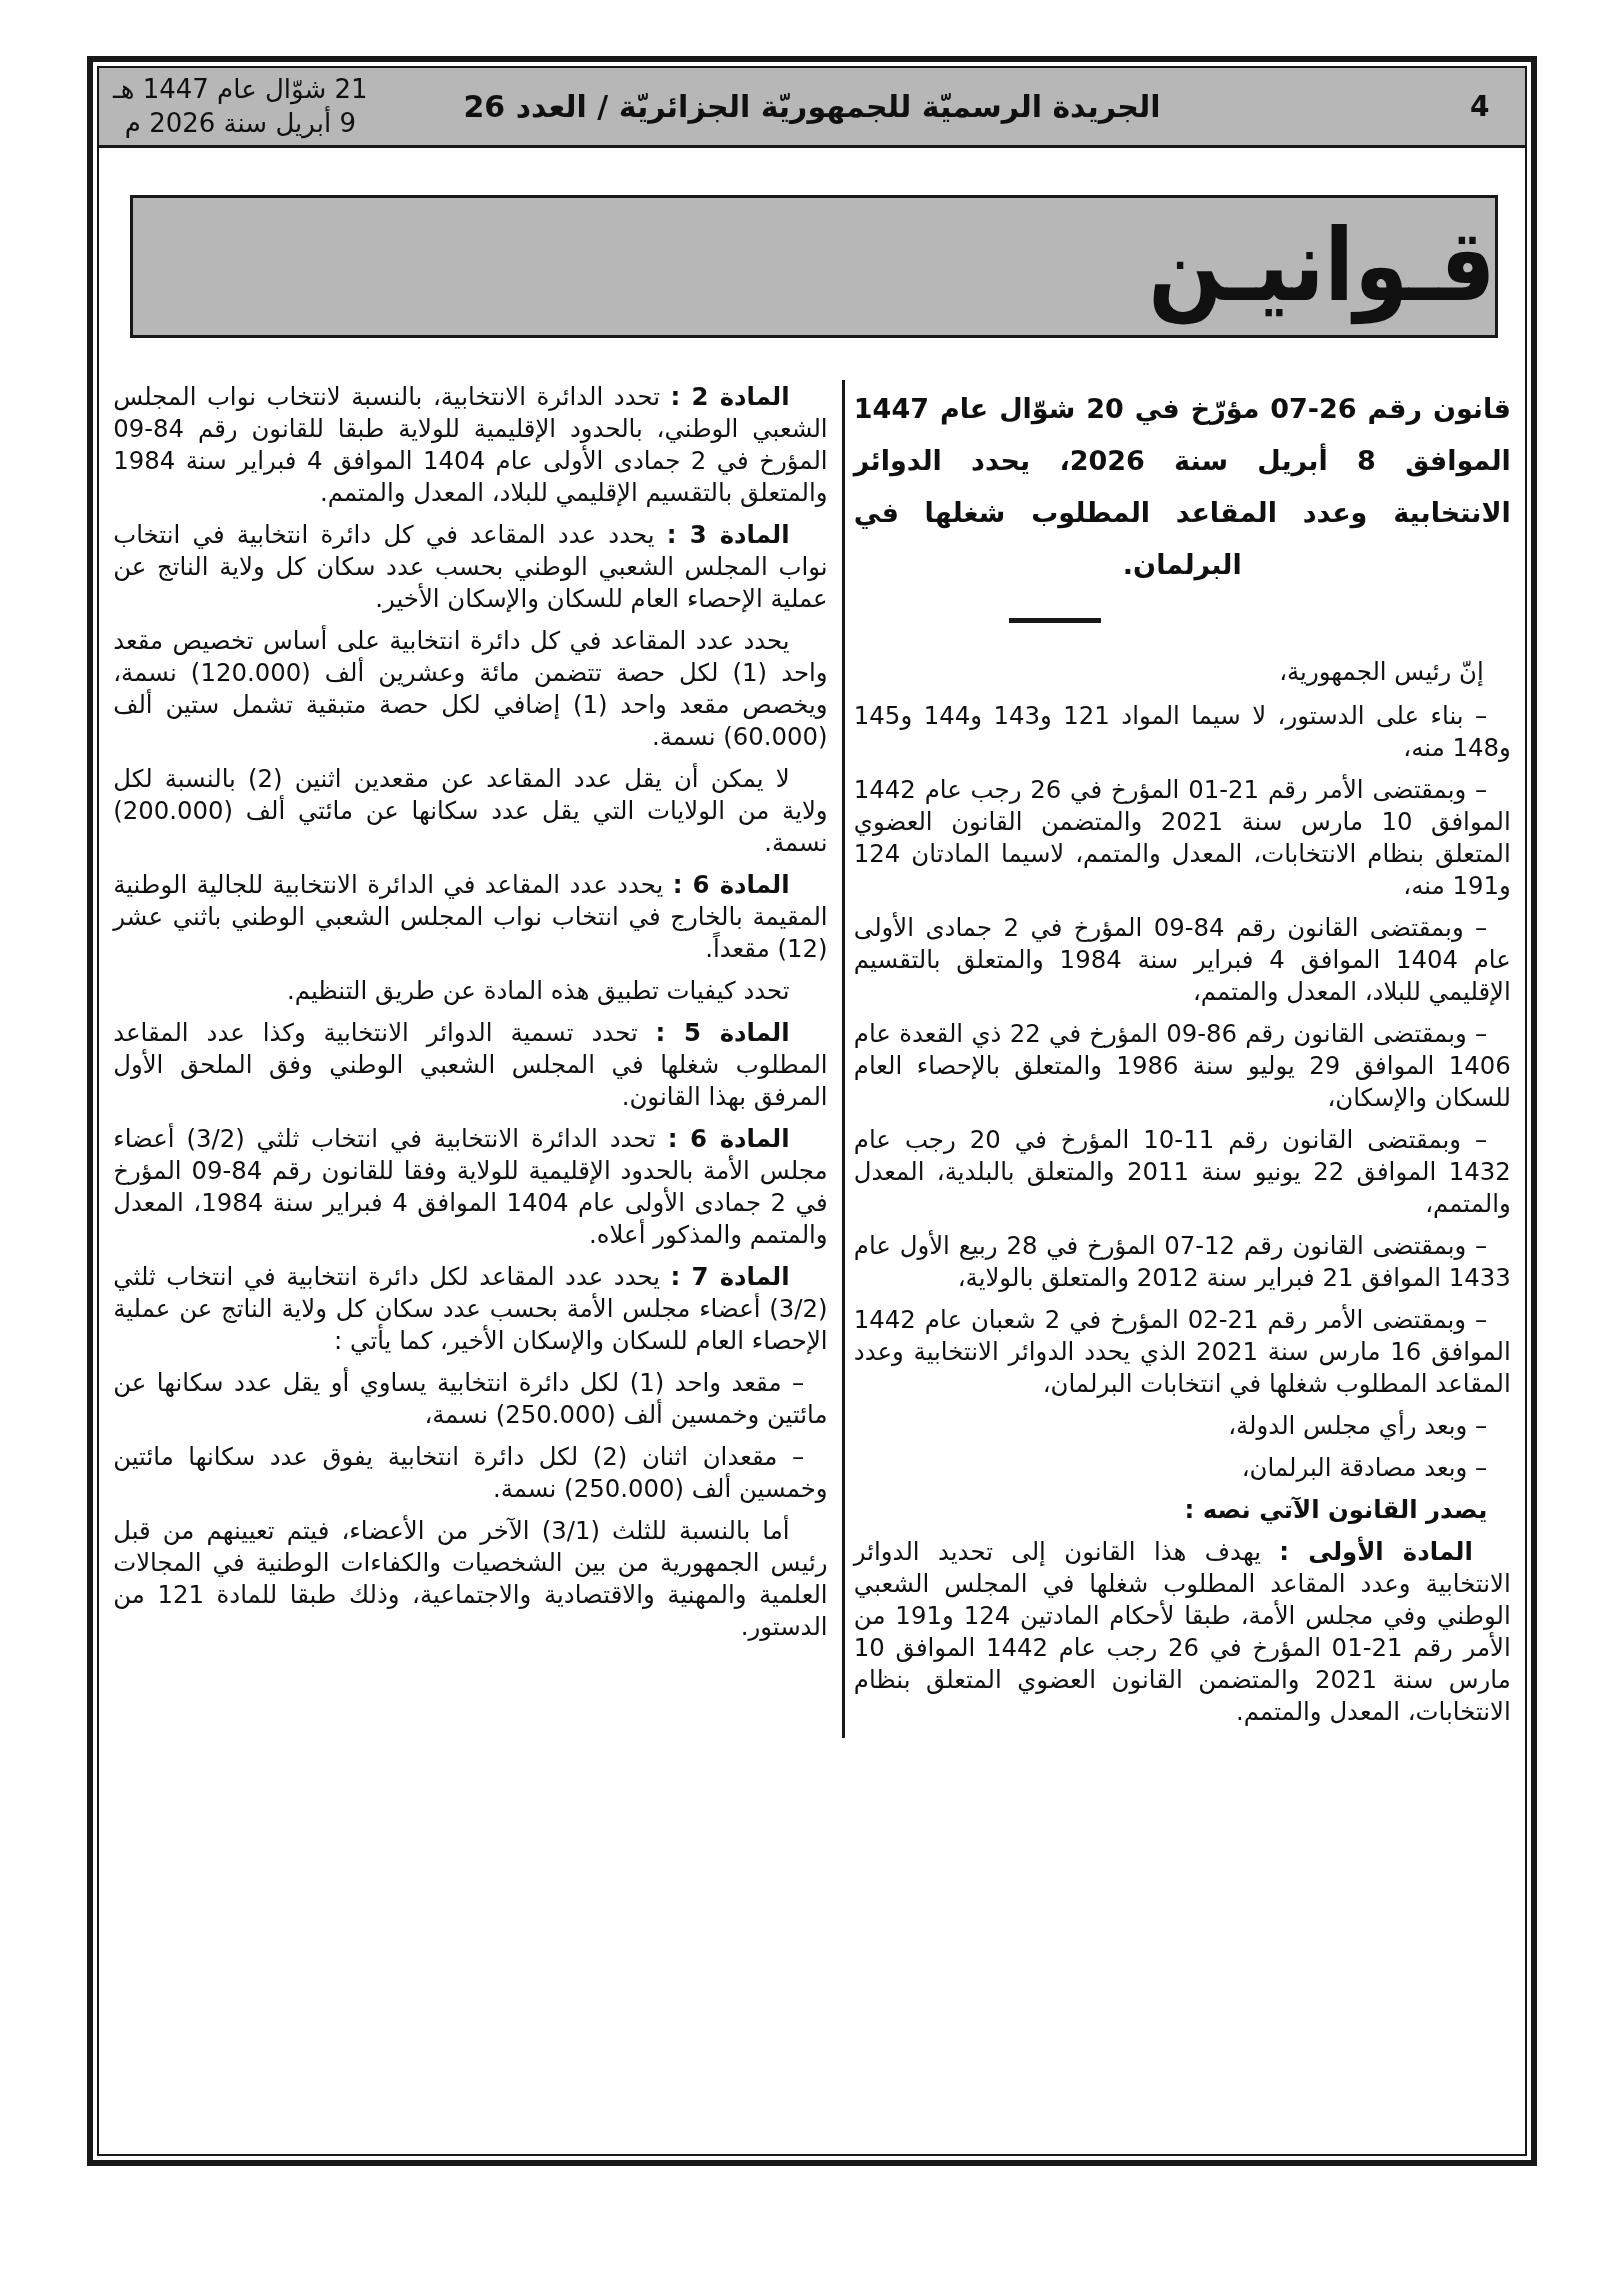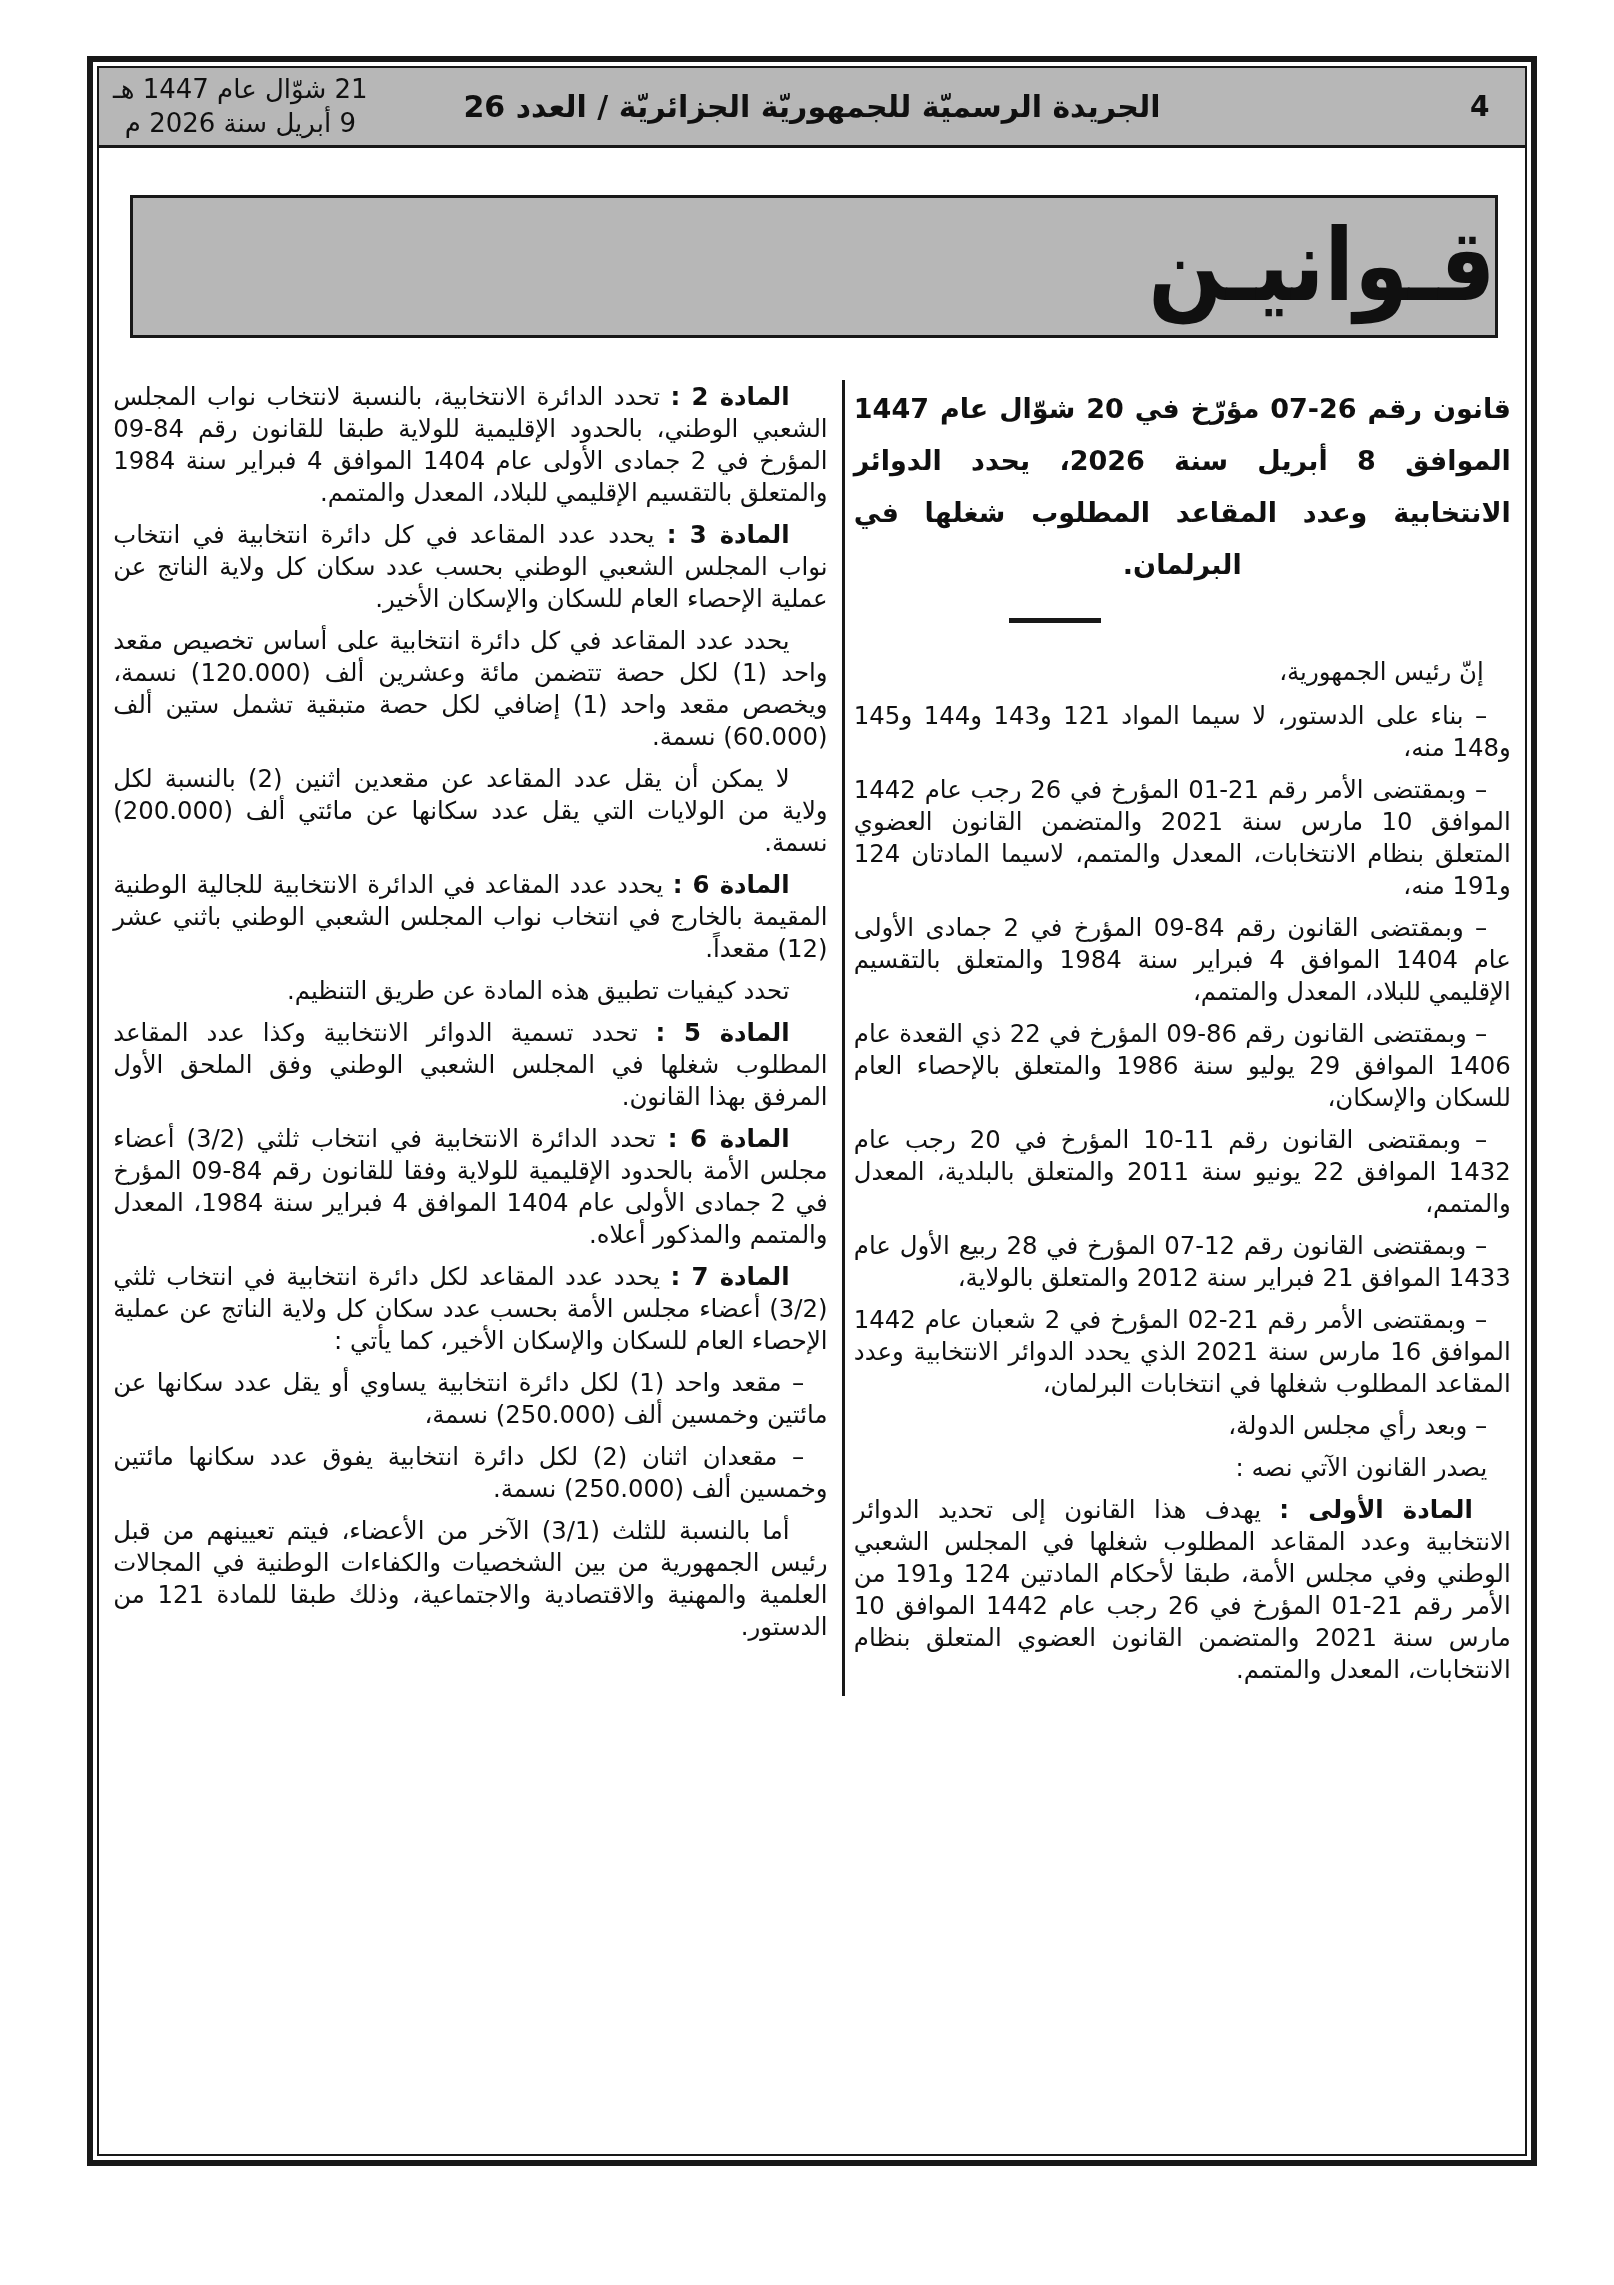--- a/index.html
+++ b/index.html
@@ -123,21 +123,21 @@
   }
   .separator {
     width: 92px;
     height: 4.5px;
     background: #181818;
     margin: 27px auto 33px auto;
     transform: translateX(-127px);
   }
   .intro  { text-indent: 27px; margin-bottom: 12.7px; }
   .visa   { text-indent: 23.5px; }
-  .enact  { font-weight: normal; text-indent: 23.5px; }
+  .enact  { font-weight: bold; text-indent: 23.5px; }
   .article { text-indent: 38px; }
   .article b { font-weight: bold; }
 </style>
 </head>
 <body>
 
 <div class="page">
   <div class="frame">
     <div class="frame-inner">
 
@@ -161,20 +161,21 @@
           <div class="separator"></div>
           <p class="intro">إنّ رئيس الجمهورية،</p>
           <p class="visa">– بناء على الدستور، لا سيما المواد 121 و143 و144 و145 و148 منه،</p>
           <p class="visa">– وبمقتضى الأمر رقم 21-01 المؤرخ في 26 رجب عام 1442 الموافق 10 مارس سنة 2021 والمتضمن القانون العضوي المتعلق بنظام الانتخابات، المعدل والمتمم، لاسيما المادتان 124 و191 منه،</p>
           <p class="visa">– وبمقتضى القانون رقم 84-09 المؤرخ في 2 جمادى الأولى عام 1404 الموافق 4 فبراير سنة 1984 والمتعلق بالتقسيم الإقليمي للبلاد، المعدل والمتمم،</p>
           <p class="visa">– وبمقتضى القانون رقم 86-09 المؤرخ في 22 ذي القعدة عام 1406 الموافق 29 يوليو سنة 1986 والمتعلق بالإحصاء العام للسكان والإسكان،</p>
           <p class="visa">– وبمقتضى القانون رقم 11-10 المؤرخ في 20 رجب عام 1432 الموافق 22 يونيو سنة 2011 والمتعلق بالبلدية، المعدل والمتمم،</p>
           <p class="visa">– وبمقتضى القانون رقم 12-07 المؤرخ في 28 ربيع الأول عام 1433 الموافق 21 فبراير سنة 2012 والمتعلق بالولاية،</p>
           <p class="visa">– وبمقتضى الأمر رقم 21-02 المؤرخ في 2 شعبان عام 1442 الموافق 16 مارس سنة 2021 الذي يحدد الدوائر الانتخابية وعدد المقاعد المطلوب شغلها في انتخابات البرلمان،</p>
           <p class="visa">– وبعد رأي مجلس الدولة،</p>
+          <p class="visa">– وبعد مصادقة البرلمان،</p>
           <p class="enact">يصدر القانون الآتي نصه :</p>
           <p class="article"><b>المادة الأولى :</b><span> يهدف هذا القانون إلى تحديد الدوائر الانتخابية وعدد المقاعد المطلوب شغلها في المجلس الشعبي الوطني وفي مجلس الأمة، طبقا لأحكام المادتين 124 و191 من الأمر رقم 21-01 المؤرخ في 26 رجب عام 1442 الموافق 10 مارس سنة 2021 والمتضمن القانون العضوي المتعلق بنظام الانتخابات، المعدل والمتمم.</span></p>
         </section>
 
         <div class="col-divider"></div>
 
         <section class="col col-left">
           <p class="article"><b>المادة 2 :</b><span> تحدد الدائرة الانتخابية، بالنسبة لانتخاب نواب المجلس الشعبي الوطني، بالحدود الإقليمية للولاية طبقا للقانون رقم 84-09 المؤرخ في 2 جمادى الأولى عام 1404 الموافق 4 فبراير سنة 1984 والمتعلق بالتقسيم الإقليمي للبلاد، المعدل والمتمم.</span></p>
           <p class="article"><b>المادة 3 :</b><span> يحدد عدد المقاعد في كل دائرة انتخابية في انتخاب نواب المجلس الشعبي الوطني بحسب عدد سكان كل ولاية الناتج عن عملية الإحصاء العام للسكان والإسكان الأخير.</span></p>
           <p class="article"><b></b><span>يحدد عدد المقاعد في كل دائرة انتخابية على أساس تخصيص مقعد واحد (1) لكل حصة تتضمن مائة وعشرين ألف (120.000) نسمة، ويخصص مقعد واحد (1) إضافي لكل حصة متبقية تشمل ستين ألف (60.000) نسمة.</span></p>

